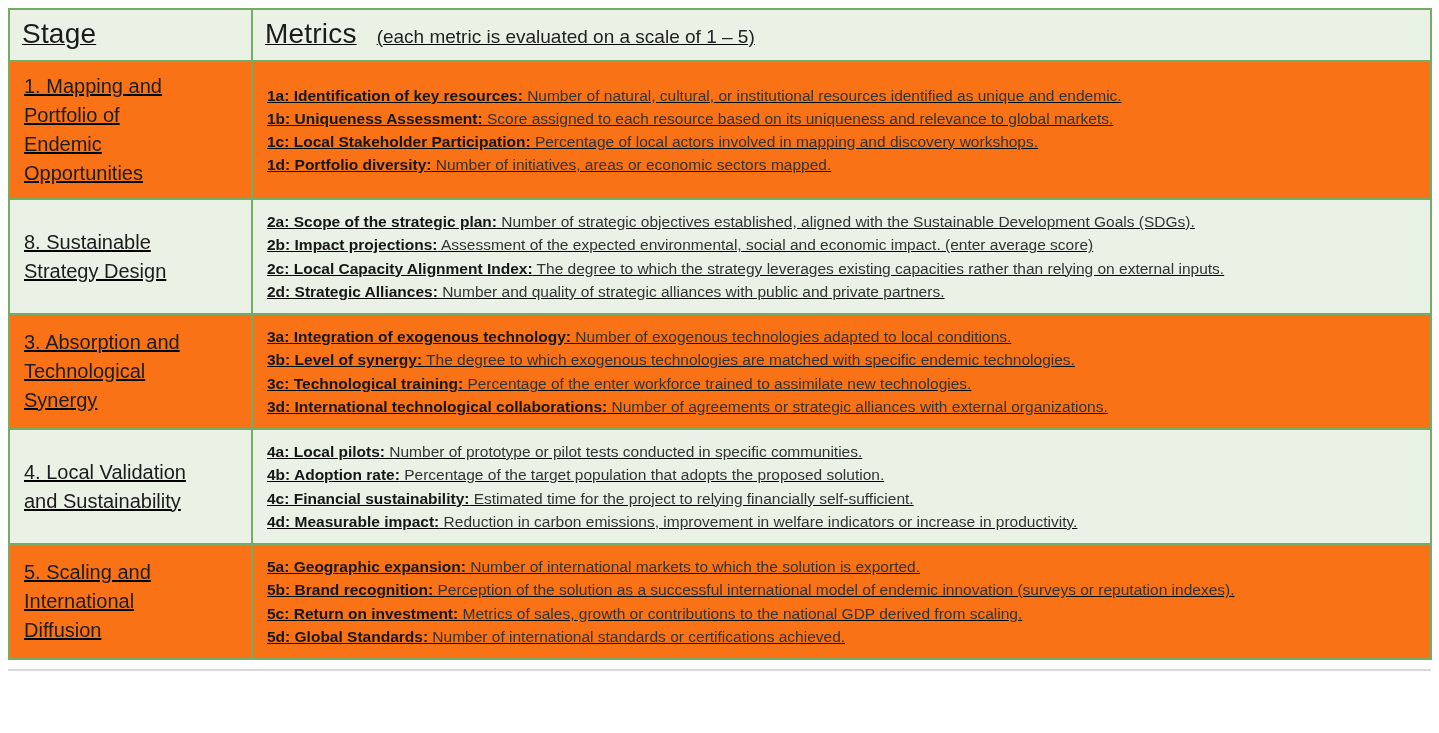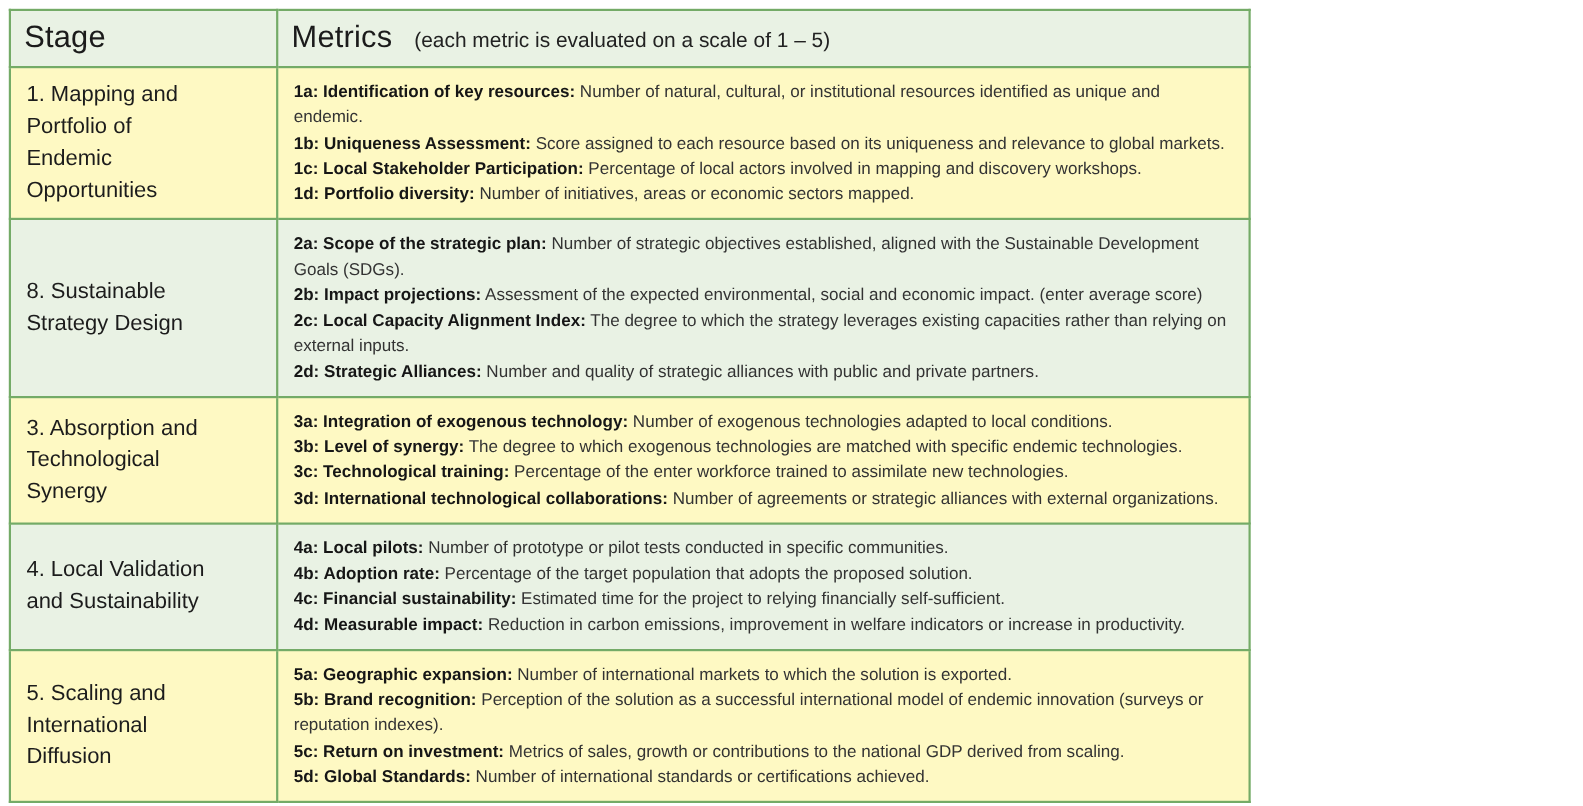--- a/index.html
+++ b/index.html
@@ -11,23 +11,24 @@
   }
   .page {
     width: 1439px;
     height: 733px;
     padding: 8px 8px 0 8px;
     background: #ffffff;
     overflow: hidden;
   }
   table.metrics-table {
     border-collapse: collapse;
-    width: 1129px;
+    width: 1424px;
     table-layout: fixed;
     border: 2px solid #5f9750;
+    text-decoration: underline;
   }
   .metrics-table th,
   .metrics-table td {
     border: 2px solid #74ab67;
   }
   col.stage-col { width: 243px; }
 
   
   thead th {
     text-align: left;
@@ -41,21 +42,21 @@
     font-size: 28px;
     letter-spacing: 0.2px;
   }
   .header-note {
     font-size: 19px;
     margin-left: 20px;
     color: #222222;
   }
 
   
-  tr.row-dark  { background: #fef9c3; }
+  tr.row-dark  { background: #f97316; }
   tr.row-light { background: #e9f2e4; }
 
   td.stage-cell {
     font-size: 20px;
     line-height: 1.45;
     color: #1c1c1c;
     padding: 10px 14px;
     vertical-align: middle;
     white-space: pre-line;
   }

